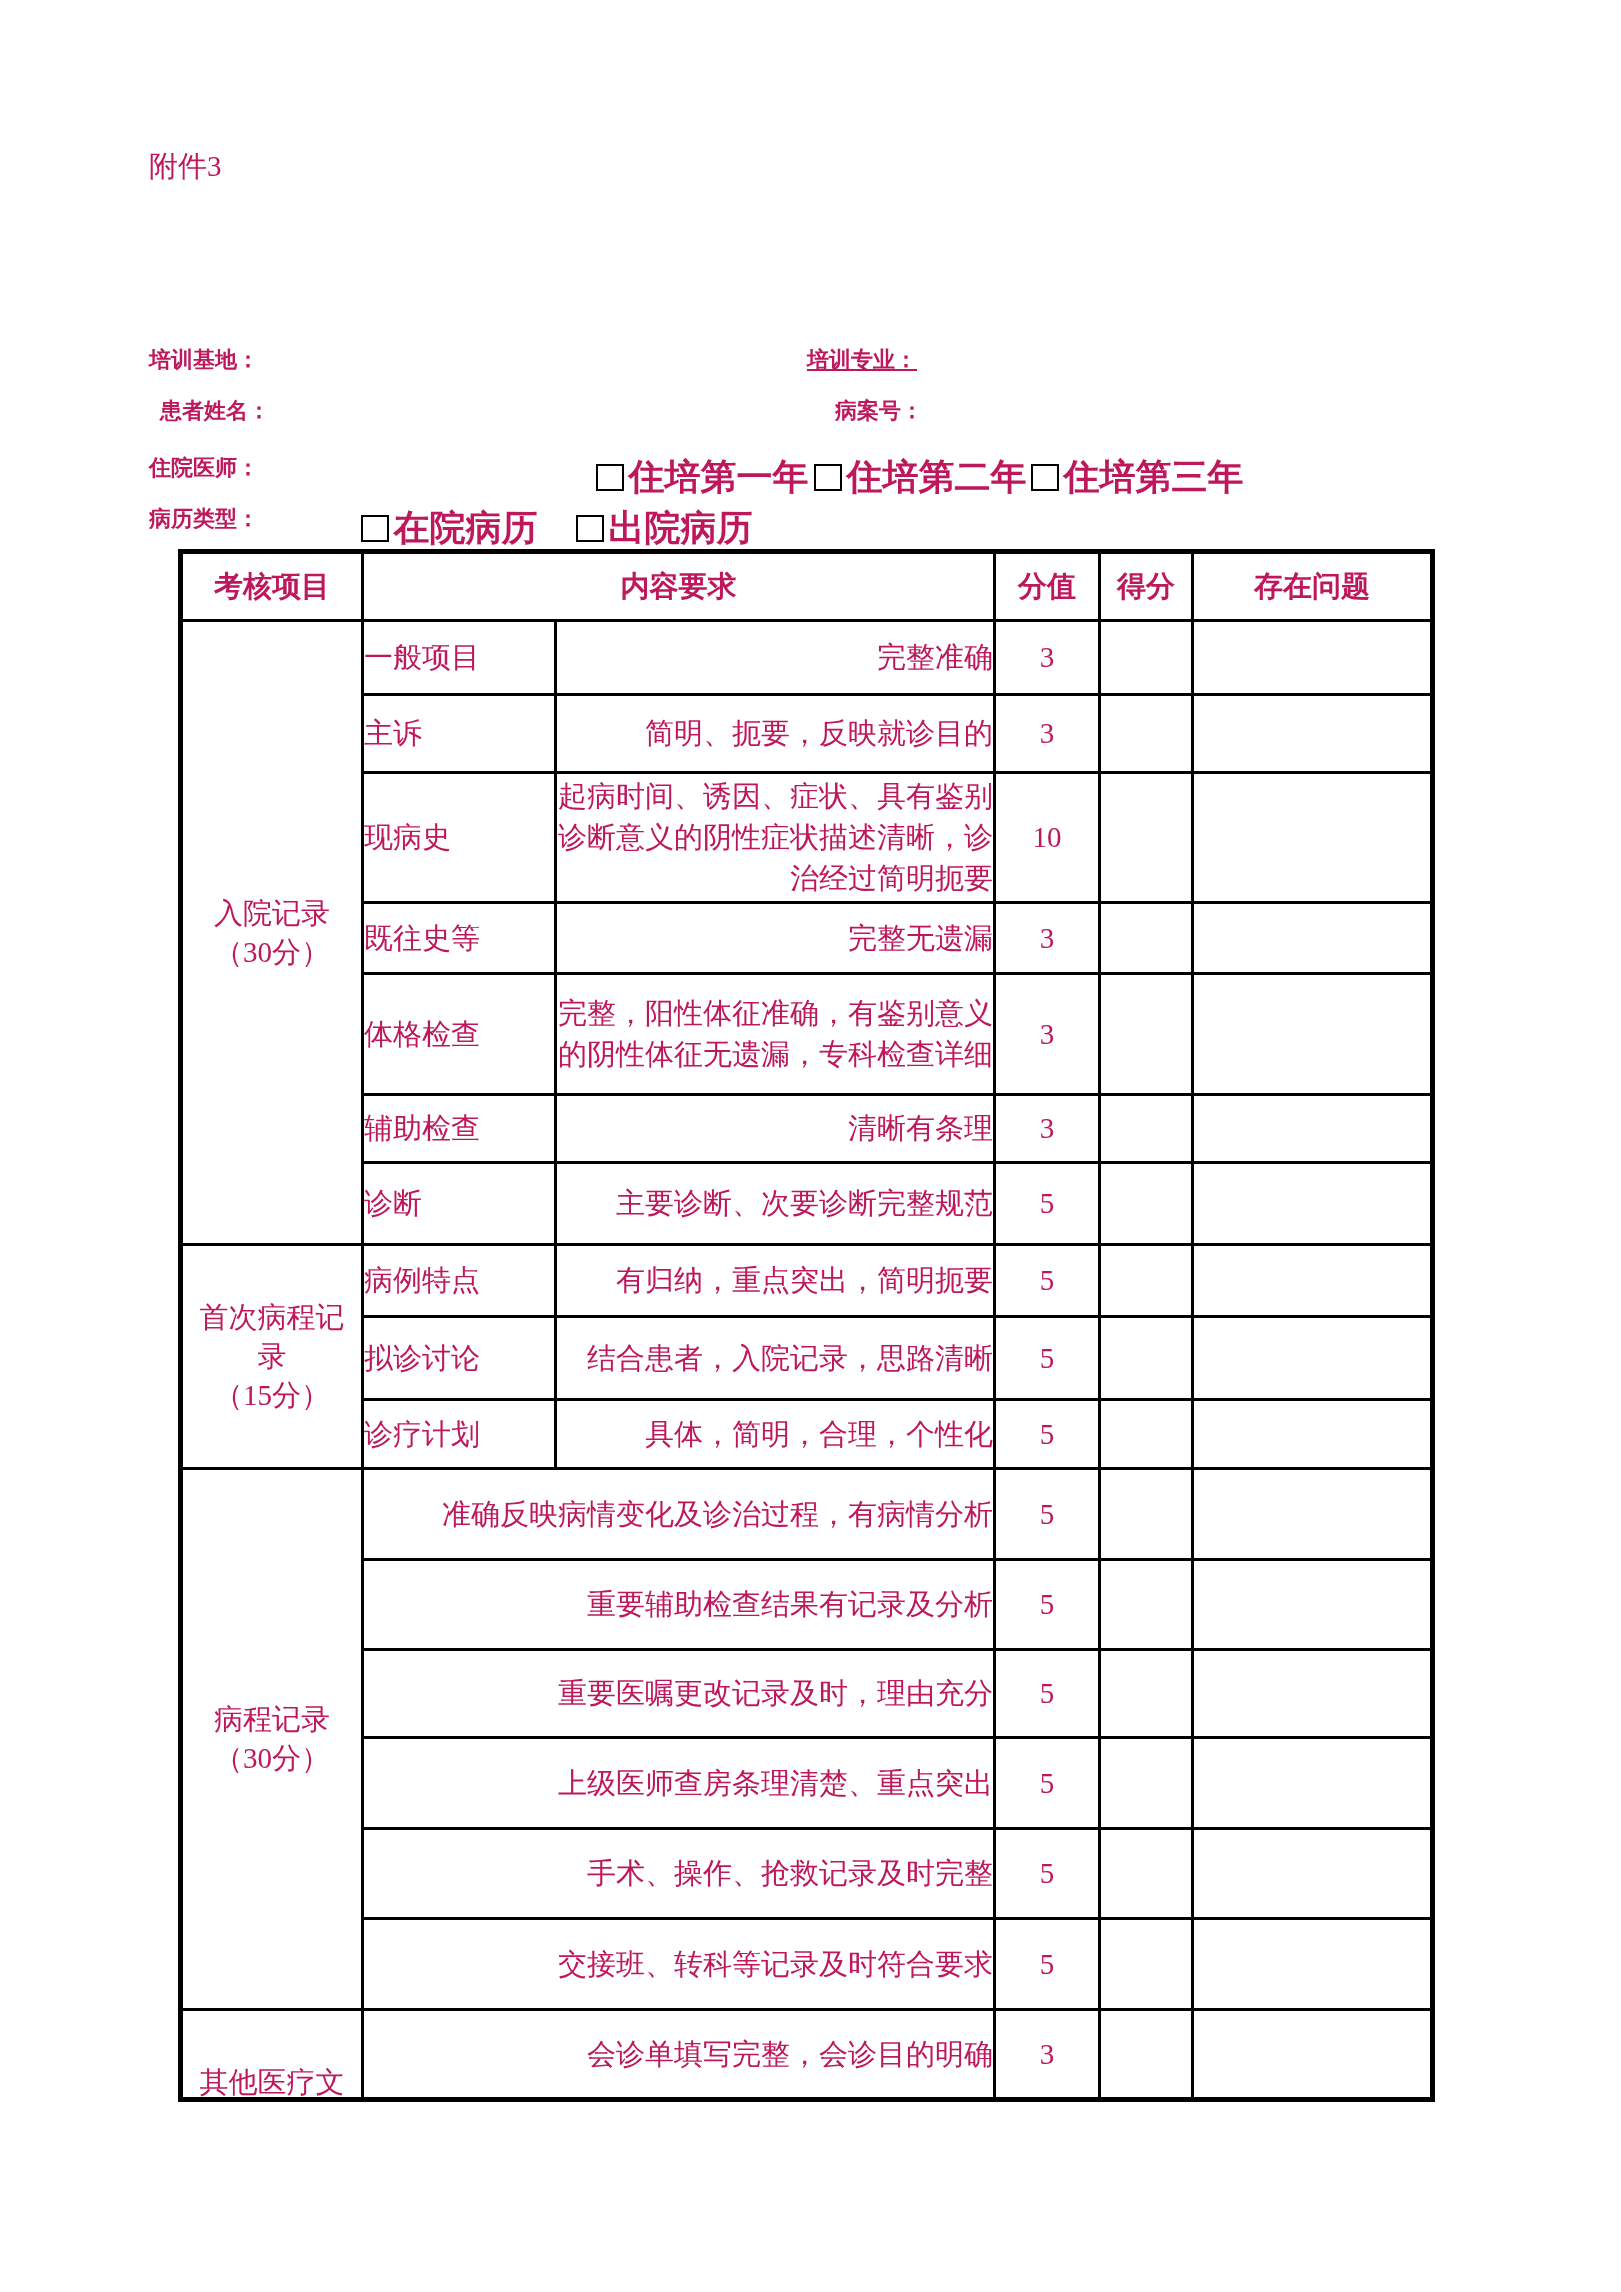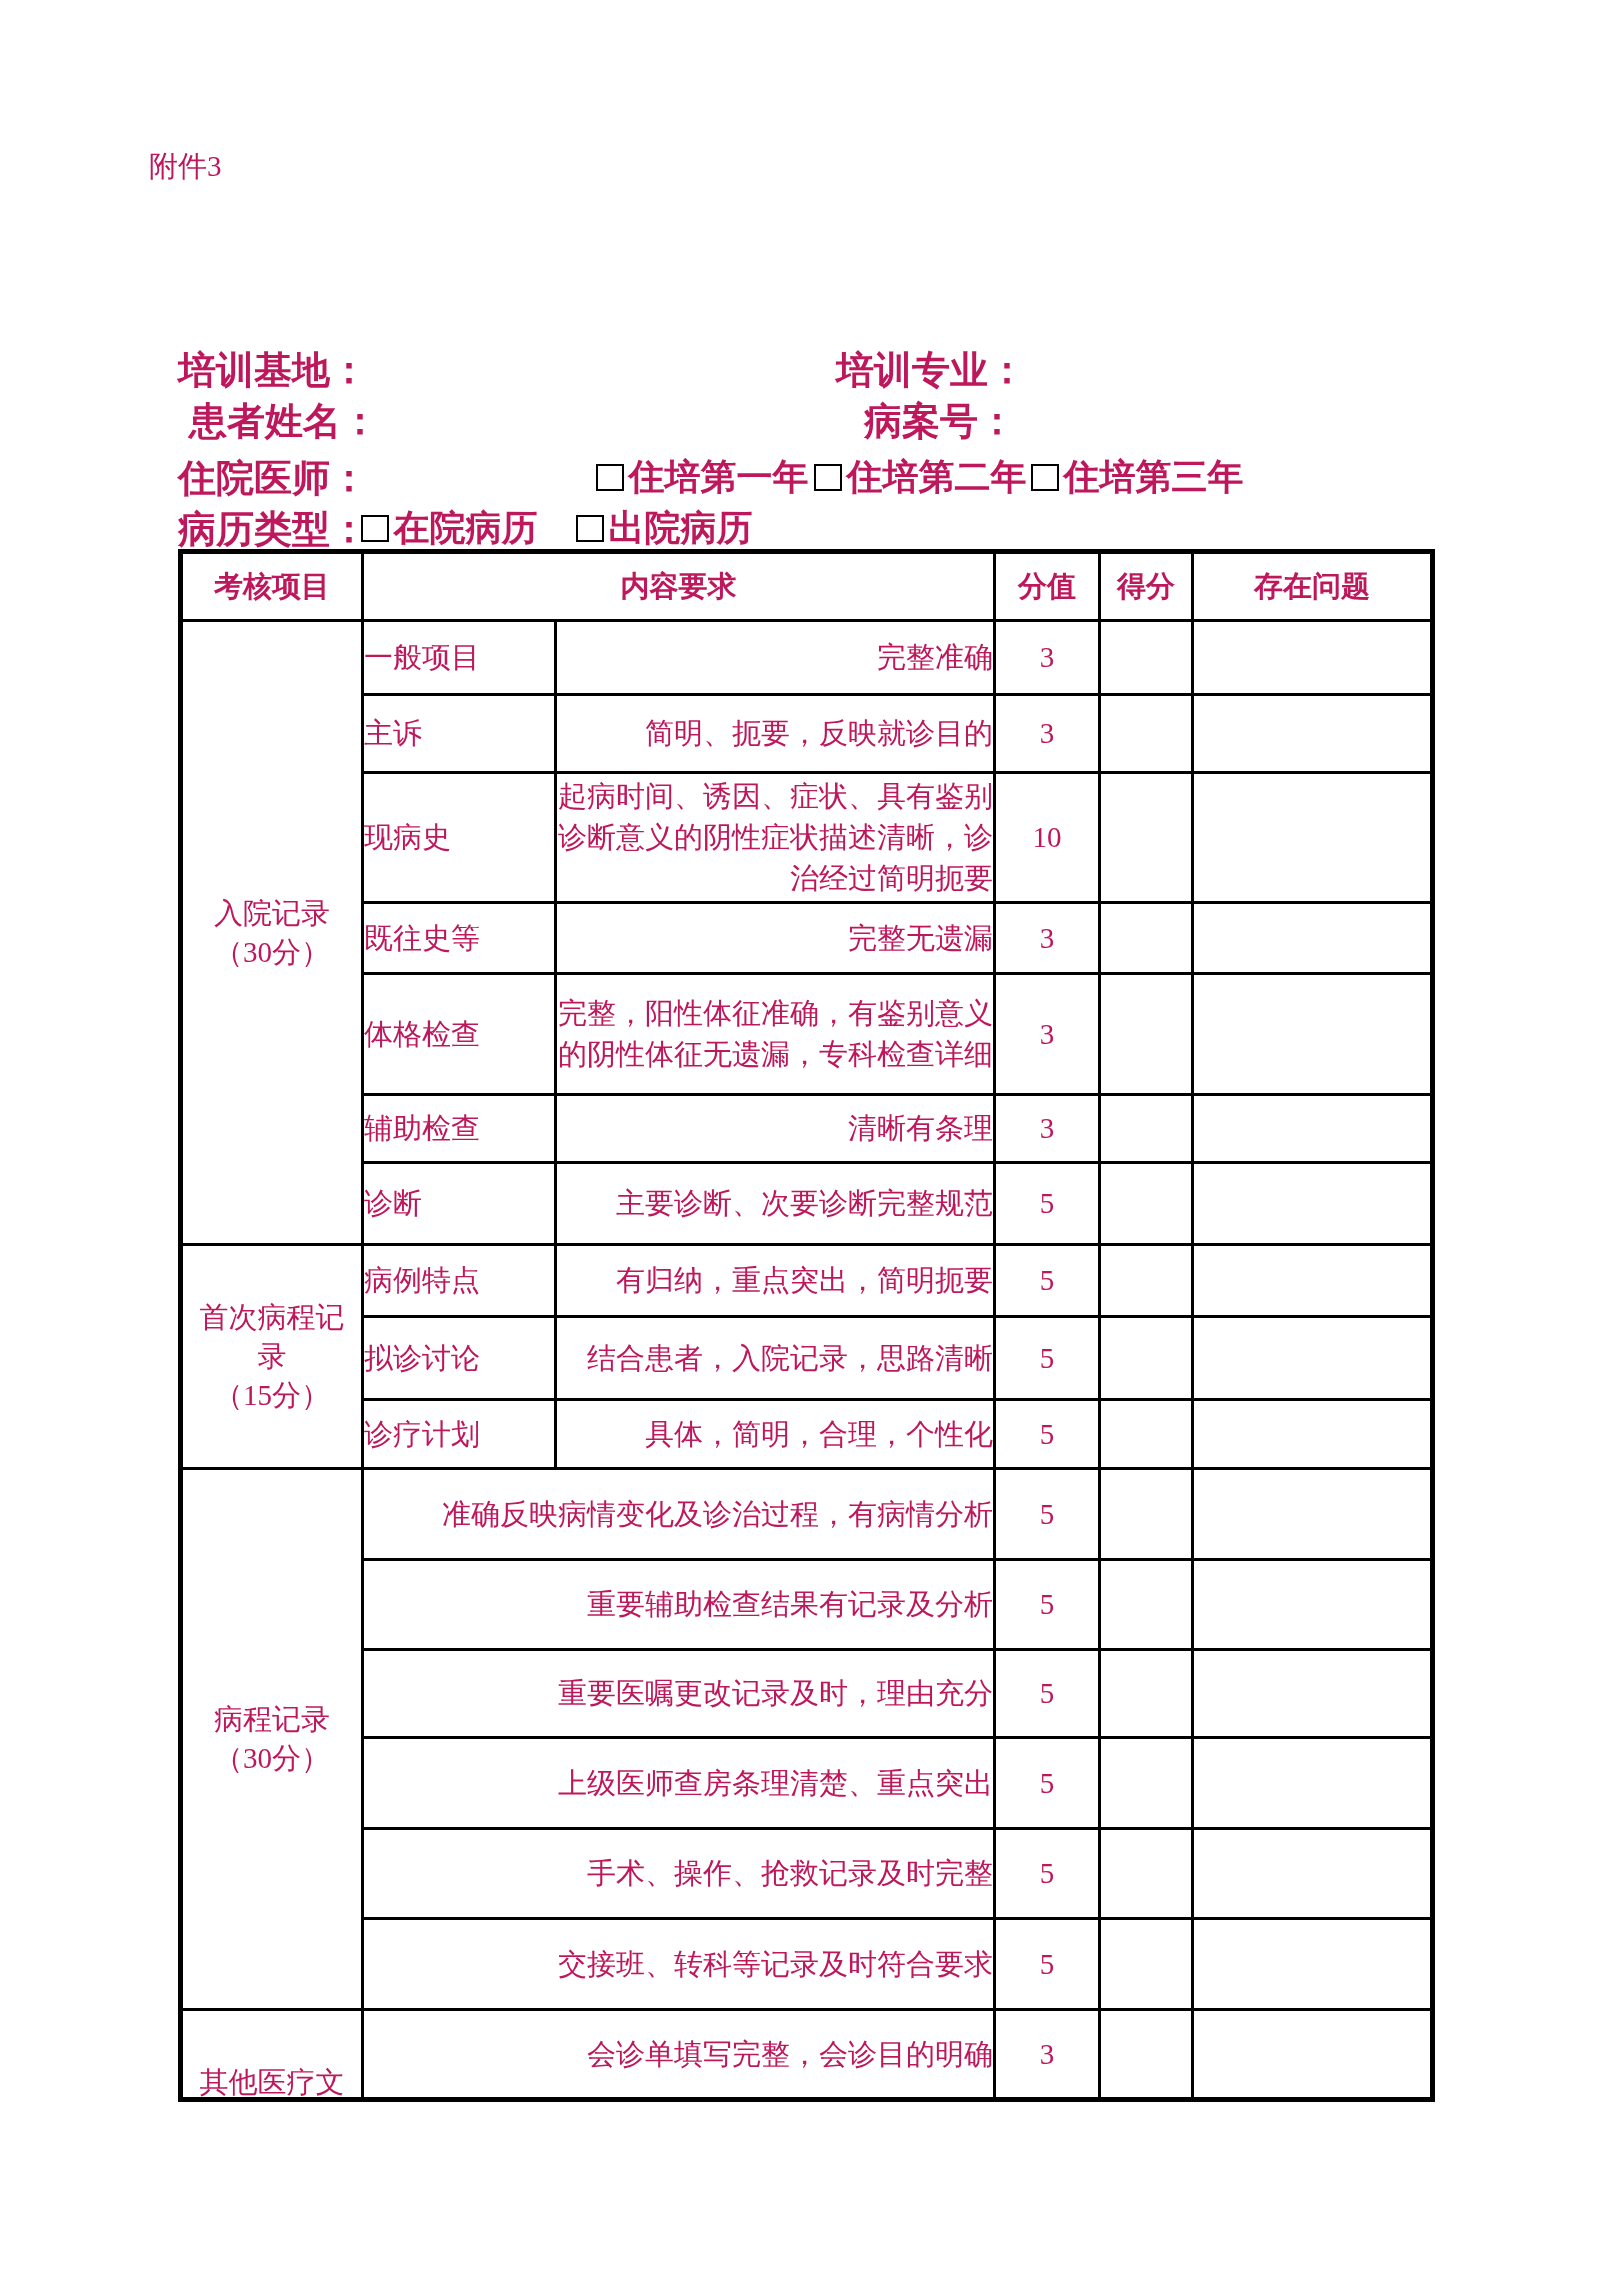--- a/index.html
+++ b/index.html
@@ -17,21 +17,21 @@
     font-size:29px;
   }
   .doc-title{
     position:absolute;left:167px;top:204px;width:1039px;
     text-align:center;
     font-size:44px;font-weight:bold;letter-spacing:2px;
     white-space:nowrap;
   }
   .f-label{
     position:absolute;
-    font-size:38px;font-weight:bold;white-space:nowrap;margin-left:29px;
+    font-size:22px;font-weight:bold;white-space:nowrap;
   }
   .cb-item{
     position:absolute;
     font-size:36px;font-weight:bold;white-space:nowrap;
   }
   .cb{
     display:inline-block;
     width:23.5px;height:23.5px;
     border:2.9px solid #000;
     margin-right:4.9px;
@@ -92,21 +92,21 @@
   }
 </style>
 </head>
 <body>
 
 <div class="page">
 
   <div class="attachment">附件3</div>
 
   <div class="f-label" style="left:149px;top:345px;">培训基地：</div>
-  <div class="f-label" style="left:807px;top:345px;">培训专业：</div>
+  <div class="f-label" style="left:807px;top:345px;text-decoration:underline;">培训专业：</div>
 
   <div class="f-label" style="left:160px;top:396px;">患者姓名：</div>
   <div class="f-label" style="left:835px;top:396px;">病案号：</div>
 
   <div class="f-label" style="left:149px;top:453px;">住院医师：</div>
   <div class="cb-item" style="left:596px;top:453px;">
     <span class="cb"></span><span>住培第一年</span>
   </div>
   <div class="cb-item" style="left:814px;top:453px;">
     <span class="cb"></span><span>住培第二年</span>

